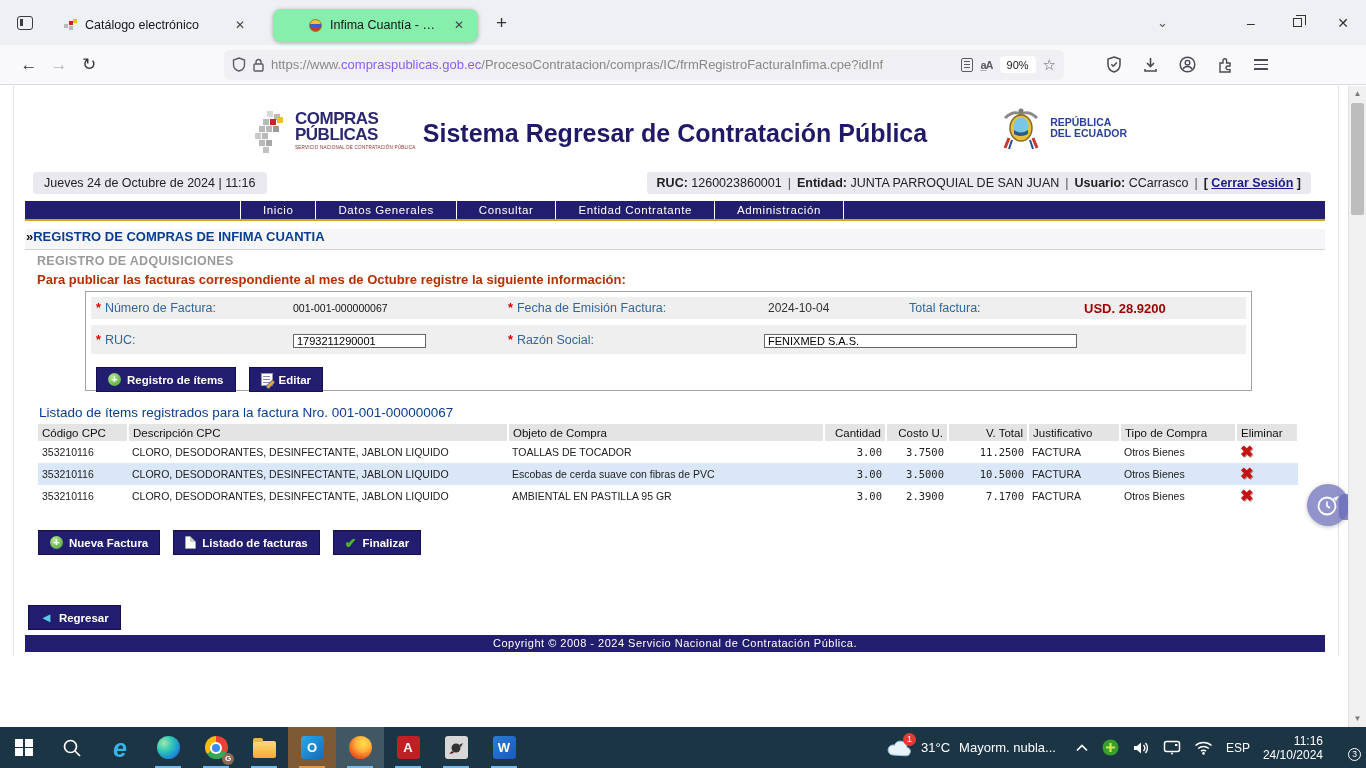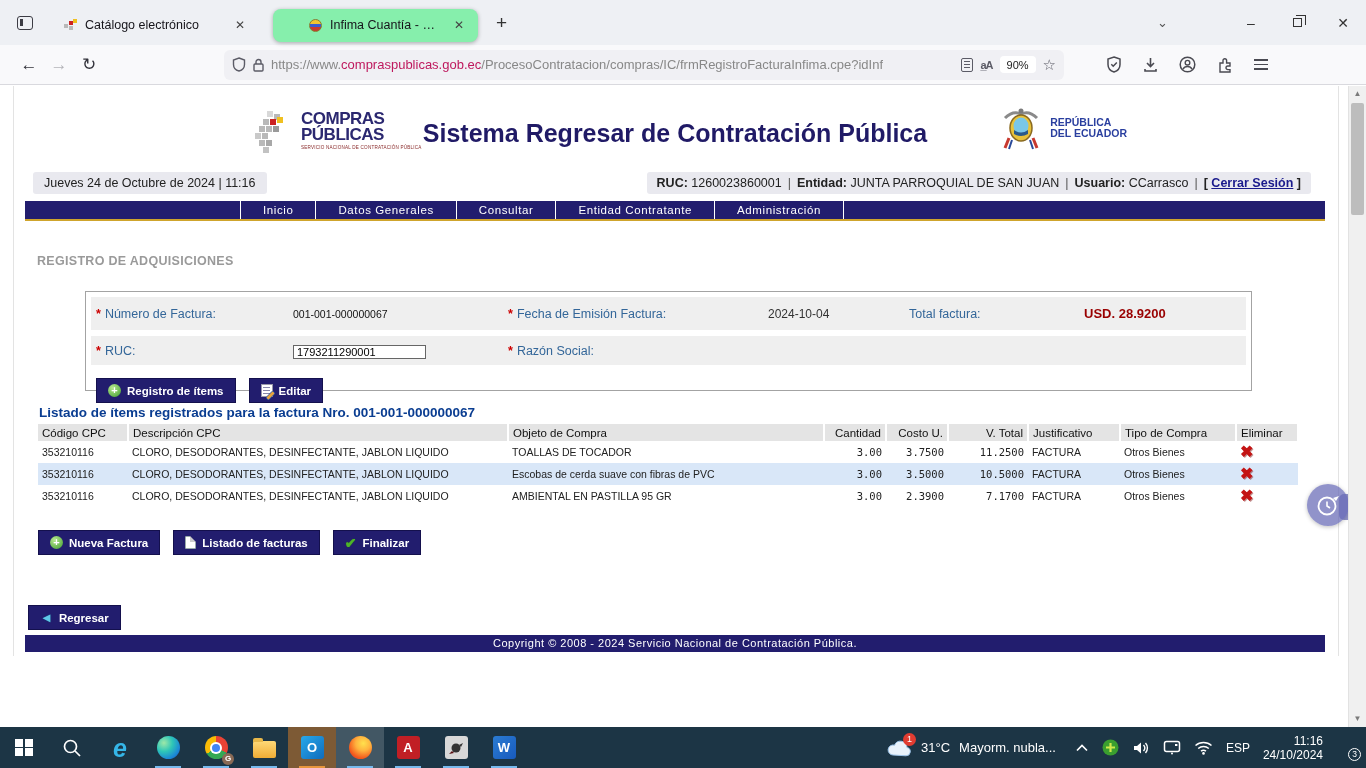--- a/index.html
+++ b/index.html
@@ -25,38 +25,38 @@
   .wbtn { width:46px; height:45px; display:flex; align-items:center; justify-content:center; color:#333; font-size:14px; }
   .restore-g { width:9px; height:9px; border:1.3px solid #333; position:relative; background:#eef0f4; }
   .restore-g::before { content:''; position:absolute; top:-4px; left:2.6px; width:9px; height:9px; border:1.3px solid #333; border-left:none; border-bottom:none; }
 
   .toolbar { height:40px; background:#f9f9fb; border-bottom:1px solid #d9d9de; display:flex; align-items:center; padding-left:14px; }
   .navbtn { width:30px; height:30px; display:flex; align-items:center; justify-content:center; font-size:17px; color:#33333b; }
   .navbtn.disabled { color:#b3b3b8; }
   .urlbar { width:840px; height:30px; margin-left:120px; background:#f0f0f4; border-radius:6px; display:flex; align-items:center; padding:0 8px; gap:7px; }
   .urlbar .ico { color:#5b5b66; display:flex; align-items:center; }
   .urltext { font-size:13px; color:#888; white-space:nowrap; overflow:hidden; }
-  .urltext .domain { color:#be185d; }
+  .urltext .domain { color:#8b5cf6; }
   .urlspacer { flex:1; }
   .readerglyph { width:12px; height:14px; border:1.4px solid #5b5b66; border-radius:2px; position:relative; }
   .readerglyph::before { content:''; position:absolute; left:2px; top:2.5px; width:5.5px; height:1.4px; background:#5b5b66; box-shadow:0 3px 0 #5b5b66, 0 6px 0 #5b5b66; }
   .translateglyph { font-size:11px; color:#5b5b66; font-weight:bold; letter-spacing:-1px; }
   .zoombadge { background:#fff; border-radius:4px; font-size:11px; color:#222; padding:2.5px 7px; }
   .star { font-size:15px; color:#5b5b66; }
   .tb-right { display:flex; align-items:center; margin-left:42px; gap:21px; }
   .tb-right .ico { color:#4a4a52; display:flex; }
   .hamb { display:flex; flex-direction:column; gap:3px; }
   .hamb i { width:14px; height:1.7px; background:#4a4a52; }
 
   
   .page { position:absolute; top:86px; left:0; width:1348px; height:641px; background:#fff; }
   .page-frame { position:absolute; left:13px; top:0; width:1326px; height:570px; border-left:1px solid #e3e3e3; border-right:1px solid #e3e3e3; }
   .content { position:absolute; left:25px; top:0; width:1300px; height:641px; }
 
-  .logo-compras { position:absolute; left:228px; top:25px; display:flex; gap:6px; }
+  .logo-compras { position:absolute; left:228px; top:25px; display:flex; }
   .pix { width:42px; height:46px; position:relative; }
   .pix i { position:absolute; width:6px; height:6px; background:#b9b9b9; }
   .lc-text .l1 { font-size:17px; font-weight:bold; color:#2b2870; letter-spacing:-0.5px; line-height:16px; }
   .lc-text .cap { font-size:4.6px; color:#8a2b2b; margin-top:2px; letter-spacing:.2px; }
   .page-title { position:absolute; left:0; right:0; top:33px; text-align:center; font-size:25px; font-weight:bold; color:#201a66; }
   .logo-ecuador { position:absolute; right:198px; top:18px; display:flex; align-items:center; gap:7px; }
   .ec-text { font-size:10.5px; font-weight:bold; color:#2a3f9f; line-height:11px; }
 
   .datebox { position:absolute; left:8px; top:86px; background:#e9e9ef; border-radius:3px; padding:4px 11px; font-size:12.5px; color:#222; }
   .sessionbox { position:absolute; right:14px; top:86px; background:#e9e9ef; border-radius:3px; padding:4px 10px; font-size:12.5px; color:#222; white-space:nowrap; }
@@ -69,21 +69,21 @@
   .mainnav .item:last-child { border-right:1px solid #fff; }
 
   .breadcrumb { position:absolute; left:0; top:143px; width:1300px; height:21px; background:#f6f6f8; border-bottom:1px solid #d5d5d5; font-size:13px; padding-left:1px; }
   .breadcrumb .mark { color:#111; font-weight:bold; }
   .breadcrumb .bc { color:#0a3d91; font-weight:bold; }
   .section-sub { position:absolute; left:12px; top:168px; font-size:12.5px; font-weight:bold; color:#9a9a9a; letter-spacing:.3px; }
   .instruction { position:absolute; left:12px; top:186px; font-size:13px; font-weight:bold; color:#b33000; }
 
   .formbox { position:absolute; left:60px; top:205px; width:1167px; height:100px; border:1px solid #a3a3a3; background:#fff; padding:5px; }
   .frow { background:#efefef; display:grid; align-items:center; padding-left:5px; }
-  .frow1 { grid-template-columns:197px 215px 260px 141px 175px 1fr; height:33px; }
+  .frow1 { grid-template-columns:197px 215px 260px 141px 175px 1fr; height:22px; }
   .frow2 { grid-template-columns:197px 215px 260px 1fr; height:29px; margin-top:6px; }
   .flabel { color:#336699; font-size:12.5px; }
   .req { color:#cc0000; font-weight:bold; margin-right:4px; }
   .fval-small { font-size:10.5px; color:#111; }
   .fval { font-size:12px; color:#333; }
   .ftotal { font-size:13px; font-weight:bold; color:#990000; }
   .tinput { height:14px; border:1px solid #666; font-size:11px; padding:0 3px; font-family:"Liberation Sans",sans-serif; background:#fff; }
   .inp-ruc { width:133px; }
   .inp-razon { width:313px; margin-left:-4px; }
   .fbuttons { margin:13px 0 0 5px; display:flex; gap:13px; }
@@ -91,21 +91,21 @@
   .btn-navy { background:#221d6e; color:#fff; font-weight:bold; font-size:11.5px; height:25px; display:inline-flex; align-items:center; gap:6px; padding:0 11px; border:1px solid #14104d; cursor:pointer; font-family:"Liberation Sans",sans-serif; }
   .ico-plus { width:13px; height:13px; border-radius:50%; background:radial-gradient(circle at 35% 30%, #b8e88f, #3f9d2f); color:#fff; font-size:11px; line-height:12px; text-align:center; font-weight:bold; }
   .ico-check { color:#4db32a; font-size:14px; font-weight:bold; text-shadow:0 0 1px #2d7a12; }
   .ico-doc { width:11px; height:13px; background:#fff; border:1px solid #9aa; border-radius:1px; position:relative; }
   .ico-doc::before { content:''; position:absolute; right:-1px; top:-1px; border:3px solid; border-color:#221d6e #221d6e #ccc #ccc; }
   .ico-edit { width:12px; height:13px; background:#fff; border:1px solid #99a; position:relative; }
   .ico-edit::before { content:''; position:absolute; left:1.5px; top:2px; width:7px; height:1.3px; background:#88a; box-shadow:0 3px 0 #88a, 0 6px 0 #88a; }
   .ico-edit::after { content:''; position:absolute; right:-3px; bottom:-1px; width:9px; height:3px; background:#e8a33d; transform:rotate(-45deg); border-radius:1px; box-shadow:0 0 0 .6px #2255aa; }
   .ico-back { color:#5fc8e8; font-size:13px; text-shadow:0 0 1px #1a6a8a; }
 
-  .items-title { position:absolute; left:14px; top:319px; font-size:13.5px; font-weight:bold; color:#0a3d91; }
+  .items-title { position:absolute; left:14px; top:319px; font-size:13.5px; font-weight:normal; color:#0a3d91; }
   table.items { position:absolute; left:13px; top:338px; border-collapse:collapse; table-layout:fixed; width:1260px; }
   table.items th { background:#e4e4e4; font-weight:normal; color:#111; font-size:11.5px; text-align:left; height:17px; padding:1px 4px; border-right:2px solid #fff; white-space:nowrap; }
   table.items th.num { text-align:right; }
   table.items td { height:22px; padding:1px 4px; font-size:10.5px; color:#222; white-space:nowrap; overflow:hidden; }
   table.items tr.alt td { background:#d9e7f8; }
   td.codigo { font-size:10px; }
   td.num { font-family:"DejaVu Sans Mono",monospace; font-size:12px; text-align:right; padding-right:7px; }
   td.elim { text-align:left; padding-left:10px; }
   .delx { color:#c41414; font-size:16px; font-weight:bold; cursor:pointer; text-shadow:1px 1px 0 rgba(120,10,10,.45); line-height:14px; display:inline-block; }
 
@@ -306,36 +306,41 @@
       </div>
 
       <div class="mainnav">
         <span class="item">Inicio</span>
         <span class="item">Datos Generales</span>
         <span class="item">Consultar</span>
         <span class="item">Entidad Contratante</span>
         <span class="item">Administración</span>
       </div>
 
+      <div class="breadcrumb">
+        <span class="mark">»</span><span class="bc">REGISTRO DE COMPRAS DE INFIMA CUANTIA</span>
+      </div>
 
       <div class="section-sub">REGISTRO DE ADQUISICIONES</div>
+      <div class="instruction">Para publicar las facturas correspondiente al mes de Octubre registre la siguiente información:</div>
 
       <div class="formbox">
         <div class="frow frow1">
           <span class="flabel"><span class="req">*</span><span>Número de Factura:</span></span>
           <span class="fval-small">001-001-000000067</span>
           <span class="flabel"><span class="req">*</span><span>Fecha de Emisión Factura:</span></span>
           <span class="fval">2024-10-04</span>
           <span class="flabel">Total factura:</span>
           <span class="ftotal">USD. 28.9200</span>
         </div>
         <div class="frow frow2">
           <span class="flabel"><span class="req">*</span><span>RUC:</span></span>
           <span><input class="tinput inp-ruc" value="1793211290001" style=""></span>
           <span class="flabel"><span class="req">*</span><span>Razón Social:</span></span>
+          <span><input class="tinput inp-razon" value="FENIXMED S.A.S." style=""></span>
         </div>
         <div class="fbuttons">
           <button class="btn-navy">
               <span class="ico-plus">+</span>
               <span>Registro de ítems</span>
             </button>
           <button class="btn-navy">
               <span class="ico-edit"></span>
               <span>Editar</span>
             </button>

